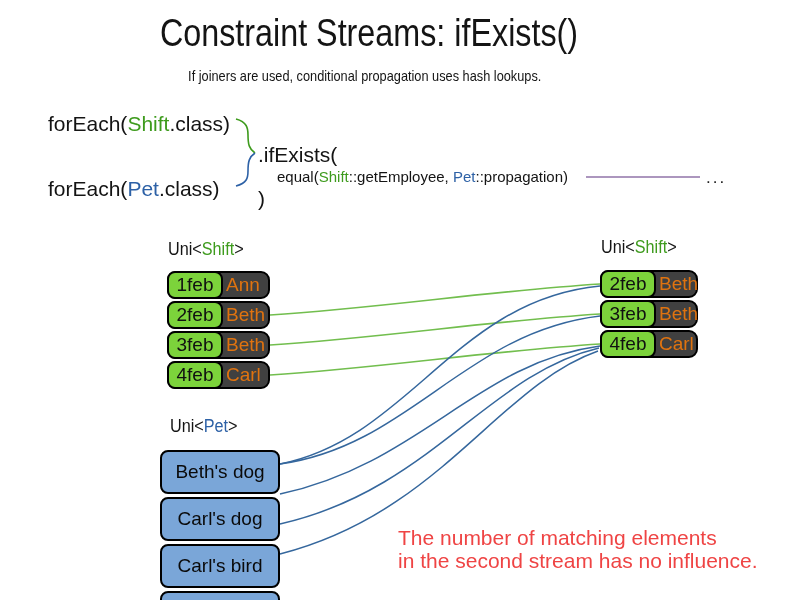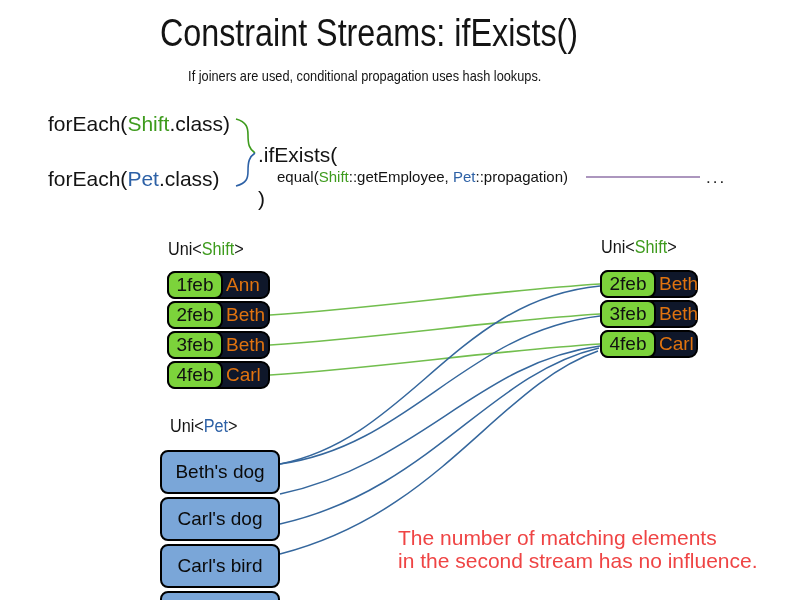--- a/index.html
+++ b/index.html
@@ -11,21 +11,21 @@
   .titlewrap h1{margin:0;font-size:38px;font-weight:400;color:#141414;display:inline-block;
                 transform:scaleX(.85);transform-origin:50% 50%;}
   .subwrap{position:absolute;left:0;top:67px;width:730px;text-align:center;z-index:2;}
   .subwrap div{display:inline-block;font-size:14.5px;color:#141414;transform:scaleX(.88);transform-origin:50% 50%;}
   .code{font-size:21px;color:#141414;z-index:3;}
   .codesm{font-size:15px;color:#141414;z-index:3;}
   .grn{color:#3e9b1d;}
   .blu{color:#2d61a6;}
   .lbl{font-size:18px;color:#141414;transform:scaleX(.9);transform-origin:0 50%;z-index:3;}
   .tbl{position:absolute;z-index:2;}
-  .srow{position:relative;height:28px;margin-bottom:2px;background:#0f172a;border:2px solid #000;
+  .srow{position:relative;height:28px;margin-bottom:2px;background:#404040;border:2px solid #000;
         border-radius:9px;box-sizing:border-box;}
   .chip{position:absolute;left:-2px;top:-2px;bottom:-2px;width:52px;background:#7cd33b;
         border:2px solid #000;border-radius:8px;display:flex;align-items:center;justify-content:center;
         font-size:19px;color:#111;}
   .sname{position:absolute;left:57px;top:0;bottom:0;display:flex;align-items:center;
          font-size:19px;color:#e0730f;}
   .prow{height:44px;margin-bottom:3px;background:#7aa6d8;border:2px solid #000;border-radius:8px;
         box-sizing:border-box;display:flex;align-items:center;justify-content:center;
         font-size:19px;color:#0a0a0a;}
   .note{position:absolute;left:398px;top:486px;font-size:21px;line-height:23px;color:#ef4444;z-index:3;margin-top:40px;}
@@ -56,21 +56,21 @@
 
   <div class="titlewrap">
     <h1>Constraint Streams: ifExists()</h1>
   </div>
   <div class="subwrap">
     <div>If joiners are used, conditional propagation uses hash lookups.</div>
   </div>
 
   <div class="abs code" style="left:48px;top:112px;"><span>forEach(</span><span class="grn">Shift</span><span>.class)</span></div>
 
-  <div class="abs code" style="left:48px;top:167px;"><span>forEach(</span><span class="blu">Pet</span><span>.class)</span></div>
+  <div class="abs code" style="left:48px;top:177px;"><span>forEach(</span><span class="blu">Pet</span><span>.class)</span></div>
 
   <div class="abs code" style="left:258px;top:143px;">.ifExists(</div>
 
   <div class="abs codesm" style="left:277px;top:168px;"><span>equal(</span><span class="grn">Shift</span><span>::getEmployee, </span><span class="blu">Pet</span><span>::propagation)</span></div>
 
   <div class="abs code" style="left:258px;top:187px;">)</div>
 
   <div class="abs dots" style="left:706px;top:168px;">...</div>
 
   <div class="abs lbl" style="left:168px;top:239px;"><span>Uni&lt;</span><span class="grn">Shift</span><span>&gt;</span></div>

